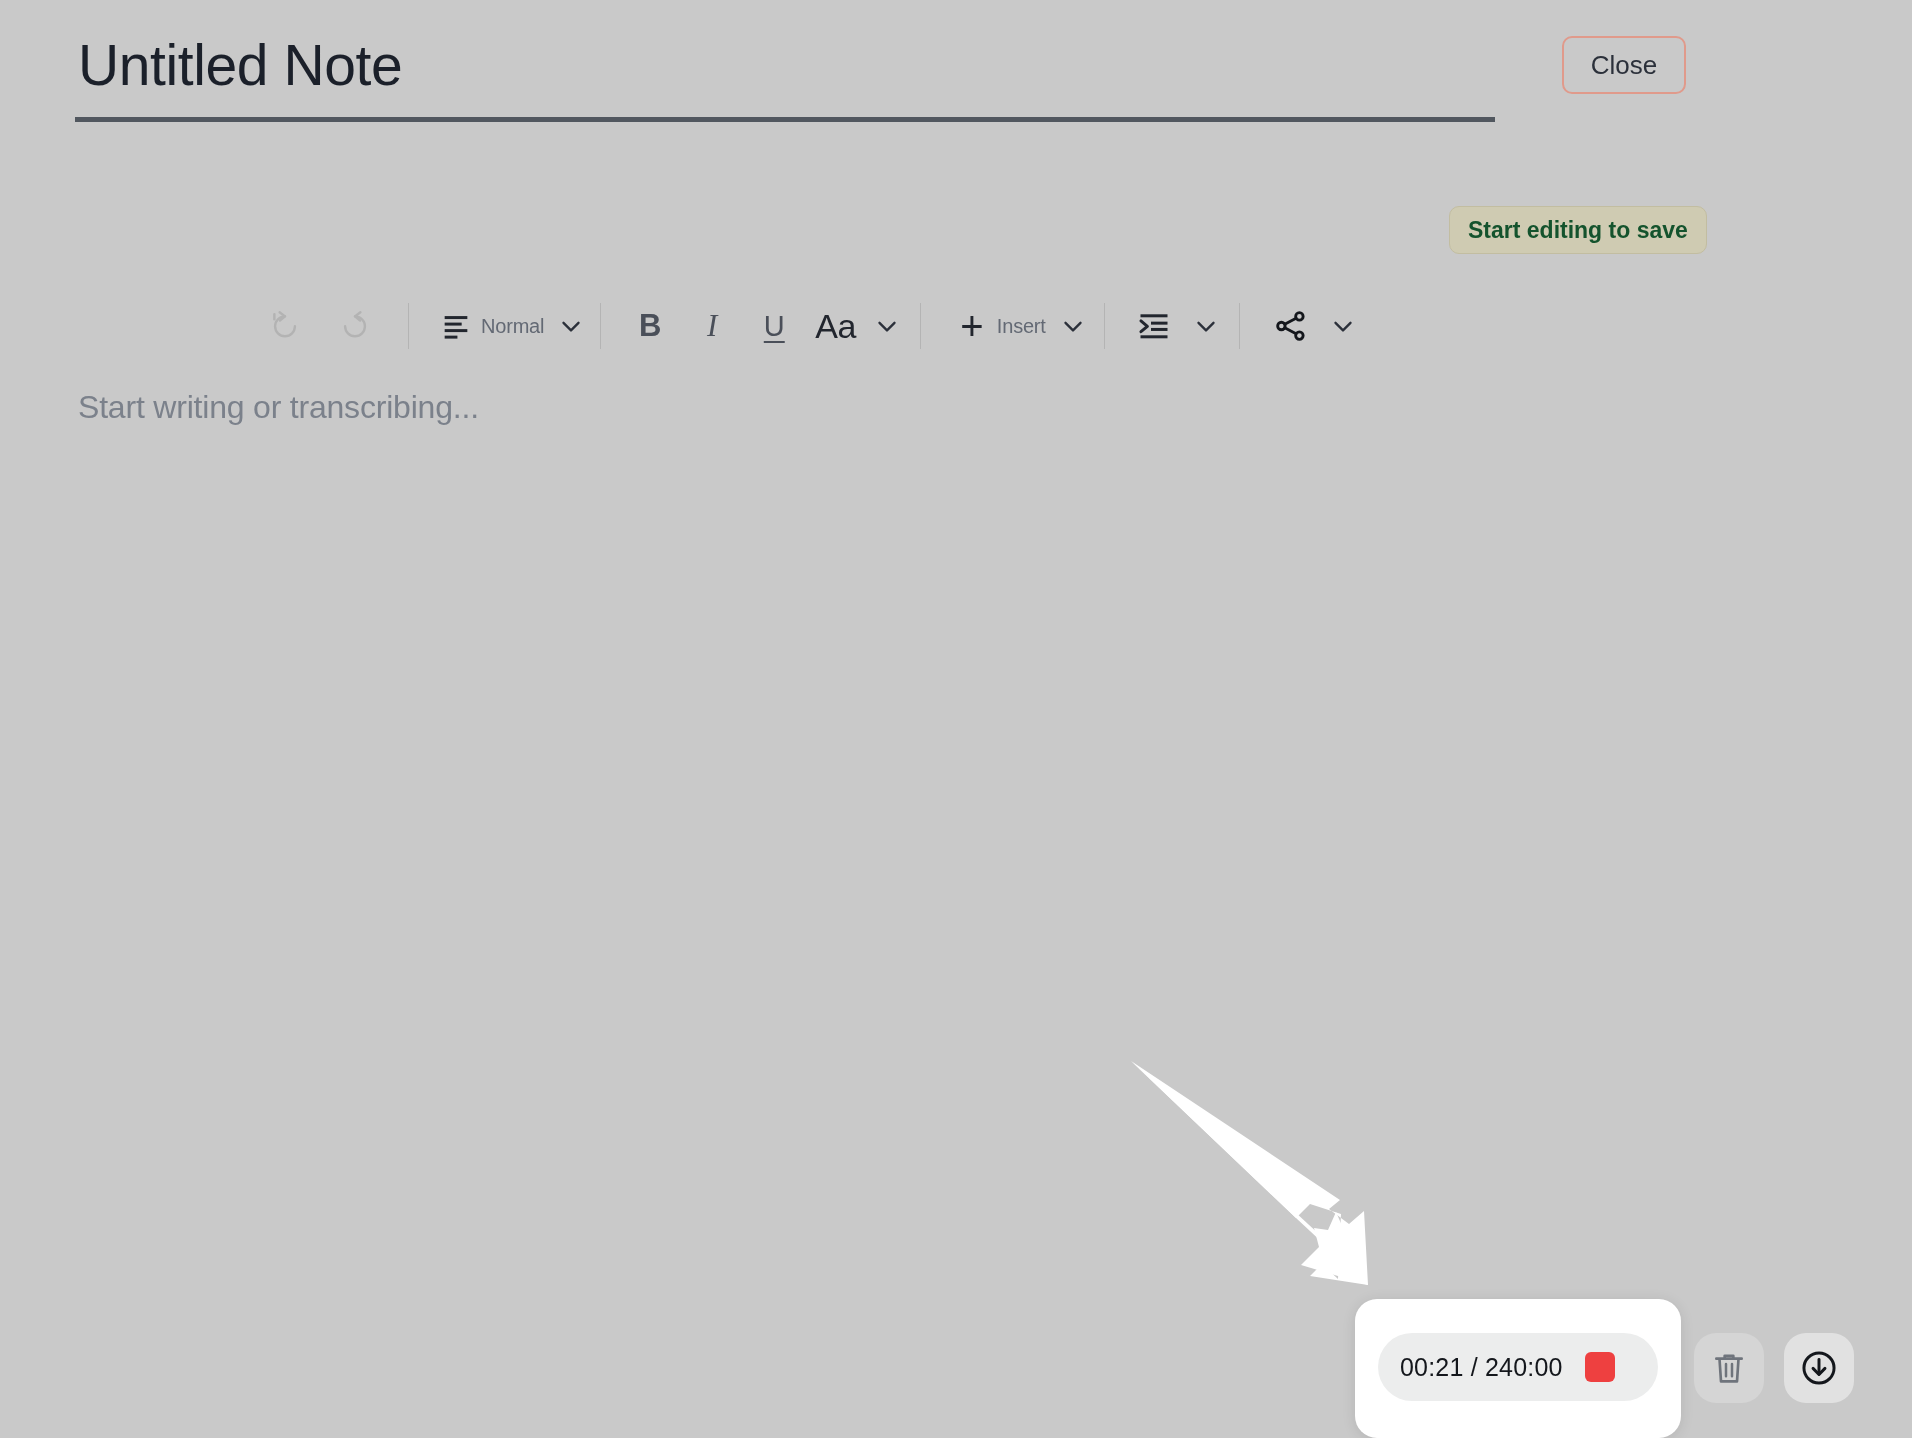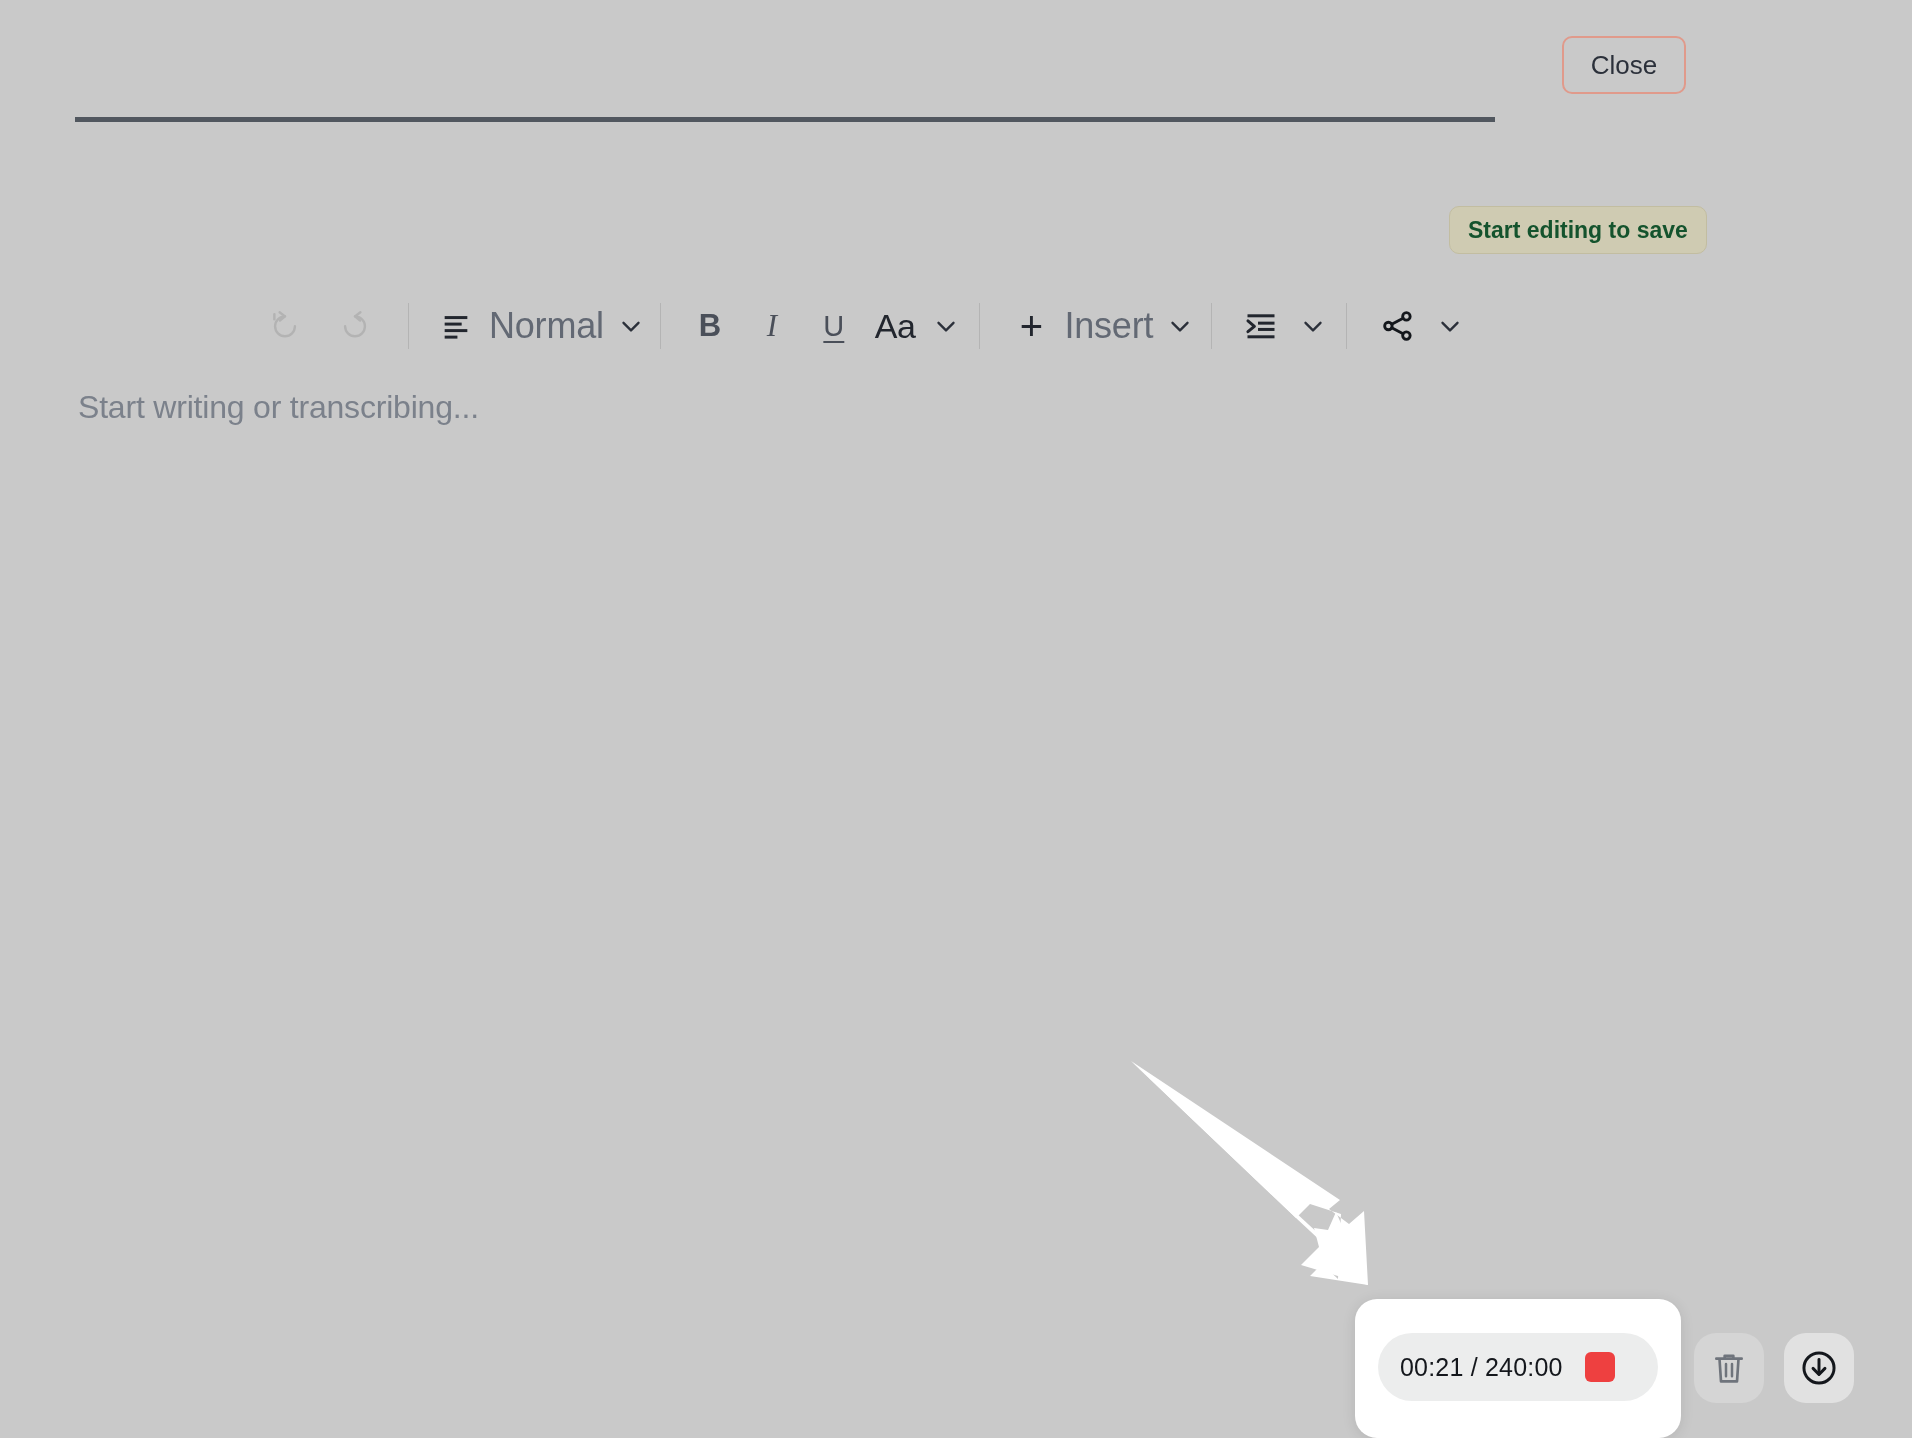--- a/index.html
+++ b/index.html
@@ -102,23 +102,23 @@
     margin: 0 14px;
   }
   .tb-icon-btn {
     width: 46px;
     height: 46px;
     display: flex;
     align-items: center;
     justify-content: center;
   }
   .tb-label {
-    font-size: 36px;
+    font-size: 20px;
     color: #636974;
-    margin: 0 4px 0 10px;
+    margin: 0 4px 0 2px;
     letter-spacing: -0.2px;
   }
   .tb-chev {
     width: 34px;
     height: 34px;
     display: flex;
     align-items: center;
     justify-content: center;
     margin-left: 6px;
   }
@@ -244,20 +244,21 @@
     display: flex;
     align-items: center;
     justify-content: center;
     cursor: pointer;
   }
 </style>
 </head>
 <body>
 
 <div id="note-header">
+  <div id="note-title" title="Untitled Note">Untitled Note</div>
   <div id="note-title-underline"></div>
 
   <button id="close-button">Close</button>
 </div>
 
 <div id="save-badge">Start editing to save</div>
 
 <div id="editor-toolbar">
 
   <div class="tb-item tb-icon-btn">

